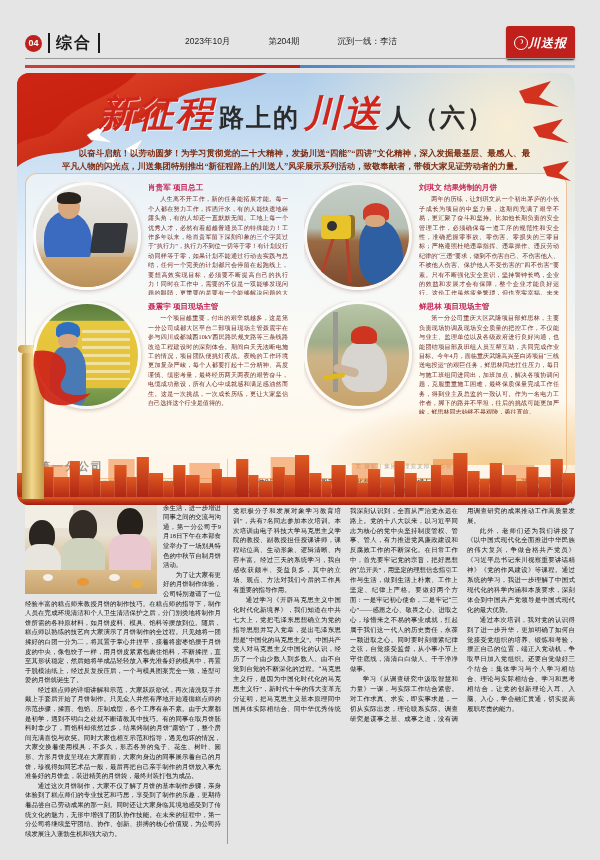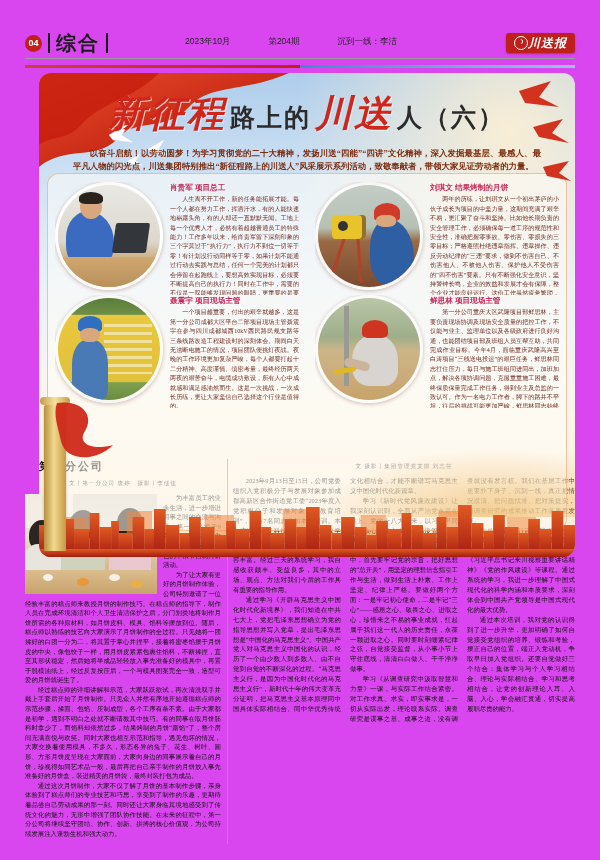--- a/index.html
+++ b/index.html
@@ -1,56 +1,56 @@
 <!DOCTYPE html>
 <html><head>
 <meta charset="utf-8">
 <style>
   html,body{margin:0;padding:0;background:#888;}
-  .page{position:relative;width:600px;height:860px;background:#d946ef;margin:0 auto;overflow:hidden;
+  .page{position:relative;width:600px;height:860px;background:#e5e5e5;margin:0 auto;overflow:hidden;
         font-family:"Liberation Serif",serif;color:#111;}
 
   
   .masthead{position:absolute;top:30px;left:25px;right:25px;height:26px;display:flex;align-items:center;
             font-family:"Liberation Sans",sans-serif;}
   .badge{width:17px;height:17px;border-radius:50%;background:#c0201c;color:#fff;font-size:9px;font-weight:bold;
          display:flex;align-items:center;justify-content:center;flex:none;}
   .mast-bar{width:2px;height:20px;background:#1a1a1a;margin:0 6px;}
-  .section-name{font-size:20px;font-weight:bold;letter-spacing:2px;color:#1a1a1a;}
+  .section-name{font-size:16px;font-weight:bold;letter-spacing:2px;color:#1a1a1a;}
   .mast-meta{position:absolute;left:160px;top:6px;display:flex;gap:38px;font-size:8.5px;color:#222;}
-  .logo-box{margin-left:auto;background:#c0201c;border-radius:3px;height:20px;display:flex;align-items:center;
+  .logo-box{margin-left:auto;background:#c0201c;border-radius:3px;height:34px;display:flex;align-items:center;
             gap:0;padding:0 8px;box-shadow:0 1px 2px rgba(0,0,0,.3);}
   .logo-emblem{width:12px;height:12px;border:1.4px solid #fff;border-radius:50%;position:relative;flex:none;}
   .logo-emblem::after{content:"";position:absolute;left:2px;top:2px;width:5px;height:5px;border-right:1.4px solid #fff;border-radius:50%;}
   .logo-text{color:#fff;font-size:12px;font-weight:bold;font-style:italic;letter-spacing:1px;}
   .hairline{position:absolute;top:58px;left:25px;right:25px;border-top:1px solid #9a9a9a;}
   .dualline{position:absolute;top:65px;left:25px;right:25px;height:3px;display:flex;}
   .dualline .half-red{flex:1;background:linear-gradient(90deg,#c8423a,#c0201c);}
   .dualline .half-blue{flex:1;background:linear-gradient(90deg,#4a86c8,#9cc2e6);}
 
   
-  .banner{position:absolute;top:73px;left:39px;right:25px;height:484px;border-radius:12px;overflow:hidden;
+  .banner{position:absolute;top:73px;left:17px;right:25px;height:432px;border-radius:12px;overflow:hidden;
           background:
             radial-gradient(circle at 88% 12%, rgba(255,240,210,.9), rgba(255,240,210,0) 34%),
             linear-gradient(180deg,#aecdeb 0%,#cfe2f4 22%,#e9f2fa 45%,#fdf6ea 72%,#fbe9d2 100%);}
   .banner svg{display:block;}
   .flag-svg{position:absolute;top:0;left:0;z-index:4;}
   .birds-red-svg{position:absolute;top:8px;right:4px;z-index:4;}
   .doves-svg{position:absolute;top:32px;left:60px;z-index:4;}
   .glow-hill{position:absolute;right:0;bottom:40px;width:260px;height:70px;z-index:2;
              background:radial-gradient(ellipse at 70% 100%, rgba(240,190,110,.75), rgba(240,190,110,0) 70%);}
   .banner-title{position:relative;z-index:5;text-align:center;margin-top:16px;white-space:nowrap;}
   .t-big{font-size:37px;font-weight:bold;font-style:italic;color:#d0251a;text-shadow:1px 1px 0 rgba(255,255,255,.7);letter-spacing:2px;}
   .t-mid{font-size:25px;font-weight:bold;color:#2b2b2b;letter-spacing:2px;}
   .banner-intro{position:relative;z-index:5;width:468px;margin:8px auto 0;font-size:8.4px;line-height:13.2px;
                 font-weight:bold;color:#7c2c10;text-align:justify;text-indent:2em;}
   .panel{position:absolute;left:8px;right:8px;top:100px;bottom:26px;z-index:1;border-radius:12px;
          background:rgba(255,253,247,.55);border:1px solid rgba(232,152,84,.55);}
   .people-grid{position:relative;z-index:5;margin:9px 16px 0;display:grid;grid-template-columns:1fr 1fr;
-               gap:0 16px;}
+               gap:6px 16px;}
   .person{display:flex;gap:7px;align-items:flex-start;height:113px;overflow:hidden;}
   .pcircle{width:102px;height:102px;border-radius:50%;flex:none;border:3px solid rgba(255,255,255,.95);
            box-shadow:0 1px 4px rgba(120,60,40,.35);overflow:hidden;position:relative;}
   .ptext{flex:1;min-width:0;}
   .pname{font-size:7.6px;font-weight:bold;color:#c72a5a;margin:1px 0 2px;font-family:"Liberation Sans",sans-serif;}
   .pbody{font-size:6.1px;line-height:9.4px;color:#6e2a22;text-align:justify;text-indent:2em;margin:0;}
   .shape{position:absolute;}
   .skyline-svg{position:absolute;left:0;right:0;bottom:0;z-index:3;width:100%;}
   .pillar{position:absolute;left:5px;bottom:6px;width:22px;height:148px;z-index:4;border-radius:5px 5px 0 0;
           background:linear-gradient(90deg,#b98f3e,#f2d98e 45%,#c49a45);box-shadow:0 0 3px rgba(150,90,20,.4);}

